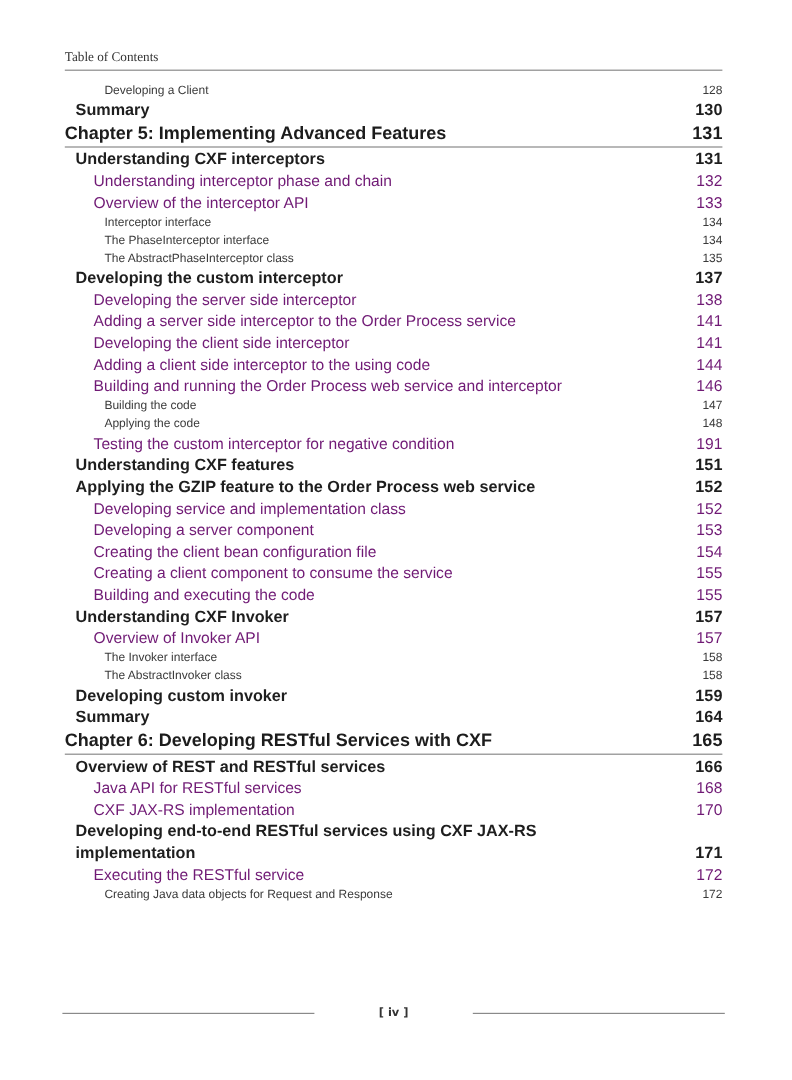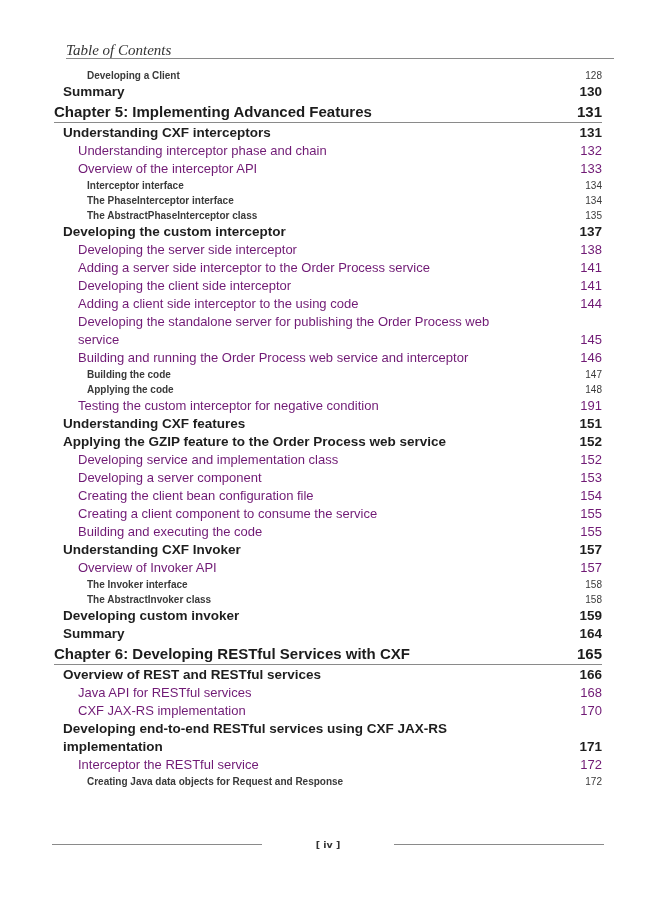--- a/index.html
+++ b/index.html
@@ -1,34 +1,34 @@
 <!DOCTYPE html>
 <html><head>
   <meta charset="utf-8">
   <style>
     html, body { margin: 0; padding: 0; background: #ffffff; }
     body { width: 660px; height: 900px; position: relative; overflow: hidden; }
     .page { position: absolute; left: 0; top: 0; width: 660px; height: 900px; background: #fff; }
     .running-head {
-      position: absolute; left: 66px; top: 42px; width: 548px;
-      font-family: "Liberation Serif", serif; font-style: italic; font-size: 15px; color: #333;
+      position: absolute; left: 54px; top: 42px; width: 548px;
+      font-family: "Liberation Serif", serif; font-size: 11px; color: #333;
       border-bottom: 1.5px solid #8a8a8a; padding-bottom: 2px; height: 14px;
     }
     .toc { position: absolute; left: 54px; top: 68px; width: 548px; font-family: "Liberation Sans", sans-serif; }
     .row { display: flex; justify-content: space-between; align-items: flex-end; color: #333; }
     .row .title { flex: 1; }
     .row .pg { text-align: center; padding-left: 10px; white-space: nowrap; }
     .lvl-chapter { font-size: 15px; font-weight: bold; color: #1c1c1c; border-bottom: 1.5px solid #8a8a8a; height: 21px; line-height: 21px; margin-bottom: 1px; }
     .lvl-chapter .title { padding-left: 0; }
     .lvl-1 { font-size: 13.5px; font-weight: bold; color: #1e1e1e; height: 18px; line-height: 18px; }
     .lvl-1 .title { padding-left: 9px; }
     .lvl-2 { font-size: 13px; color: #701a75; height: 18px; line-height: 18px; }
     .lvl-2 .title { padding-left: 24px; }
     .lvl-3 { font-size: 10px; color: #3a3a3a; height: 15px; line-height: 15px; }
-    .lvl-3 .title { padding-left: 33px; font-weight: bold; }
+    .lvl-3 .title { padding-left: 33px; }
     .wrap { height: auto; line-height: 18px; align-items: flex-end; }
     .wrap .title { padding-right: 40px; }
     .footer { position: absolute; left: 52px; top: 837px; width: 552px; height: 14px; display: flex; align-items: center; gap: 48px; }
     .footer .rule { flex: 1; height: 0; border-top: 1.5px solid #8a8a8a; }
     .footer .folio { font-family: "DejaVu Sans", sans-serif; font-weight: bold; font-size: 9.5px; color: #333; padding: 0 6px; }
   </style>
 </head>
 <body>
 
 <div class="page">
@@ -82,24 +82,20 @@
         <span class="title">Adding a server side interceptor to the Order Process service</span>
         <span class="pg">141</span>
       </div>
       <div class="row lvl-2">
         <span class="title">Developing the client side interceptor</span>
         <span class="pg">141</span>
       </div>
       <div class="row lvl-2">
         <span class="title">Adding a client side interceptor to the using code</span>
         <span class="pg">144</span>
-      </div>
-      <div class="row lvl-2 wrap">
-        <span class="title">Developing the standalone server for publishing the Order Process web service</span>
-        <span class="pg">145</span>
       </div>
       <div class="row lvl-2">
         <span class="title">Building and running the Order Process web service and interceptor</span>
         <span class="pg">146</span>
       </div>
       <div class="row lvl-3">
         <span class="title">Building the code</span>
         <span class="pg">147</span>
       </div>
       <div class="row lvl-3">
@@ -176,21 +172,21 @@
       </div>
       <div class="row lvl-2">
         <span class="title">CXF JAX-RS implementation</span>
         <span class="pg">170</span>
       </div>
       <div class="row lvl-1 wrap">
         <span class="title">Developing end-to-end RESTful services using CXF JAX-RS implementation</span>
         <span class="pg">171</span>
       </div>
       <div class="row lvl-2">
-        <span class="title">Interceptor the RESTful service</span>
+        <span class="title">Executing the RESTful service</span>
         <span class="pg">172</span>
       </div>
       <div class="row lvl-3">
         <span class="title">Creating Java data objects for Request and Response</span>
         <span class="pg">172</span>
       </div>
     </div>
   <div class="footer">
     <div class="rule"></div>
     <span class="folio">[ iv ]</span>

